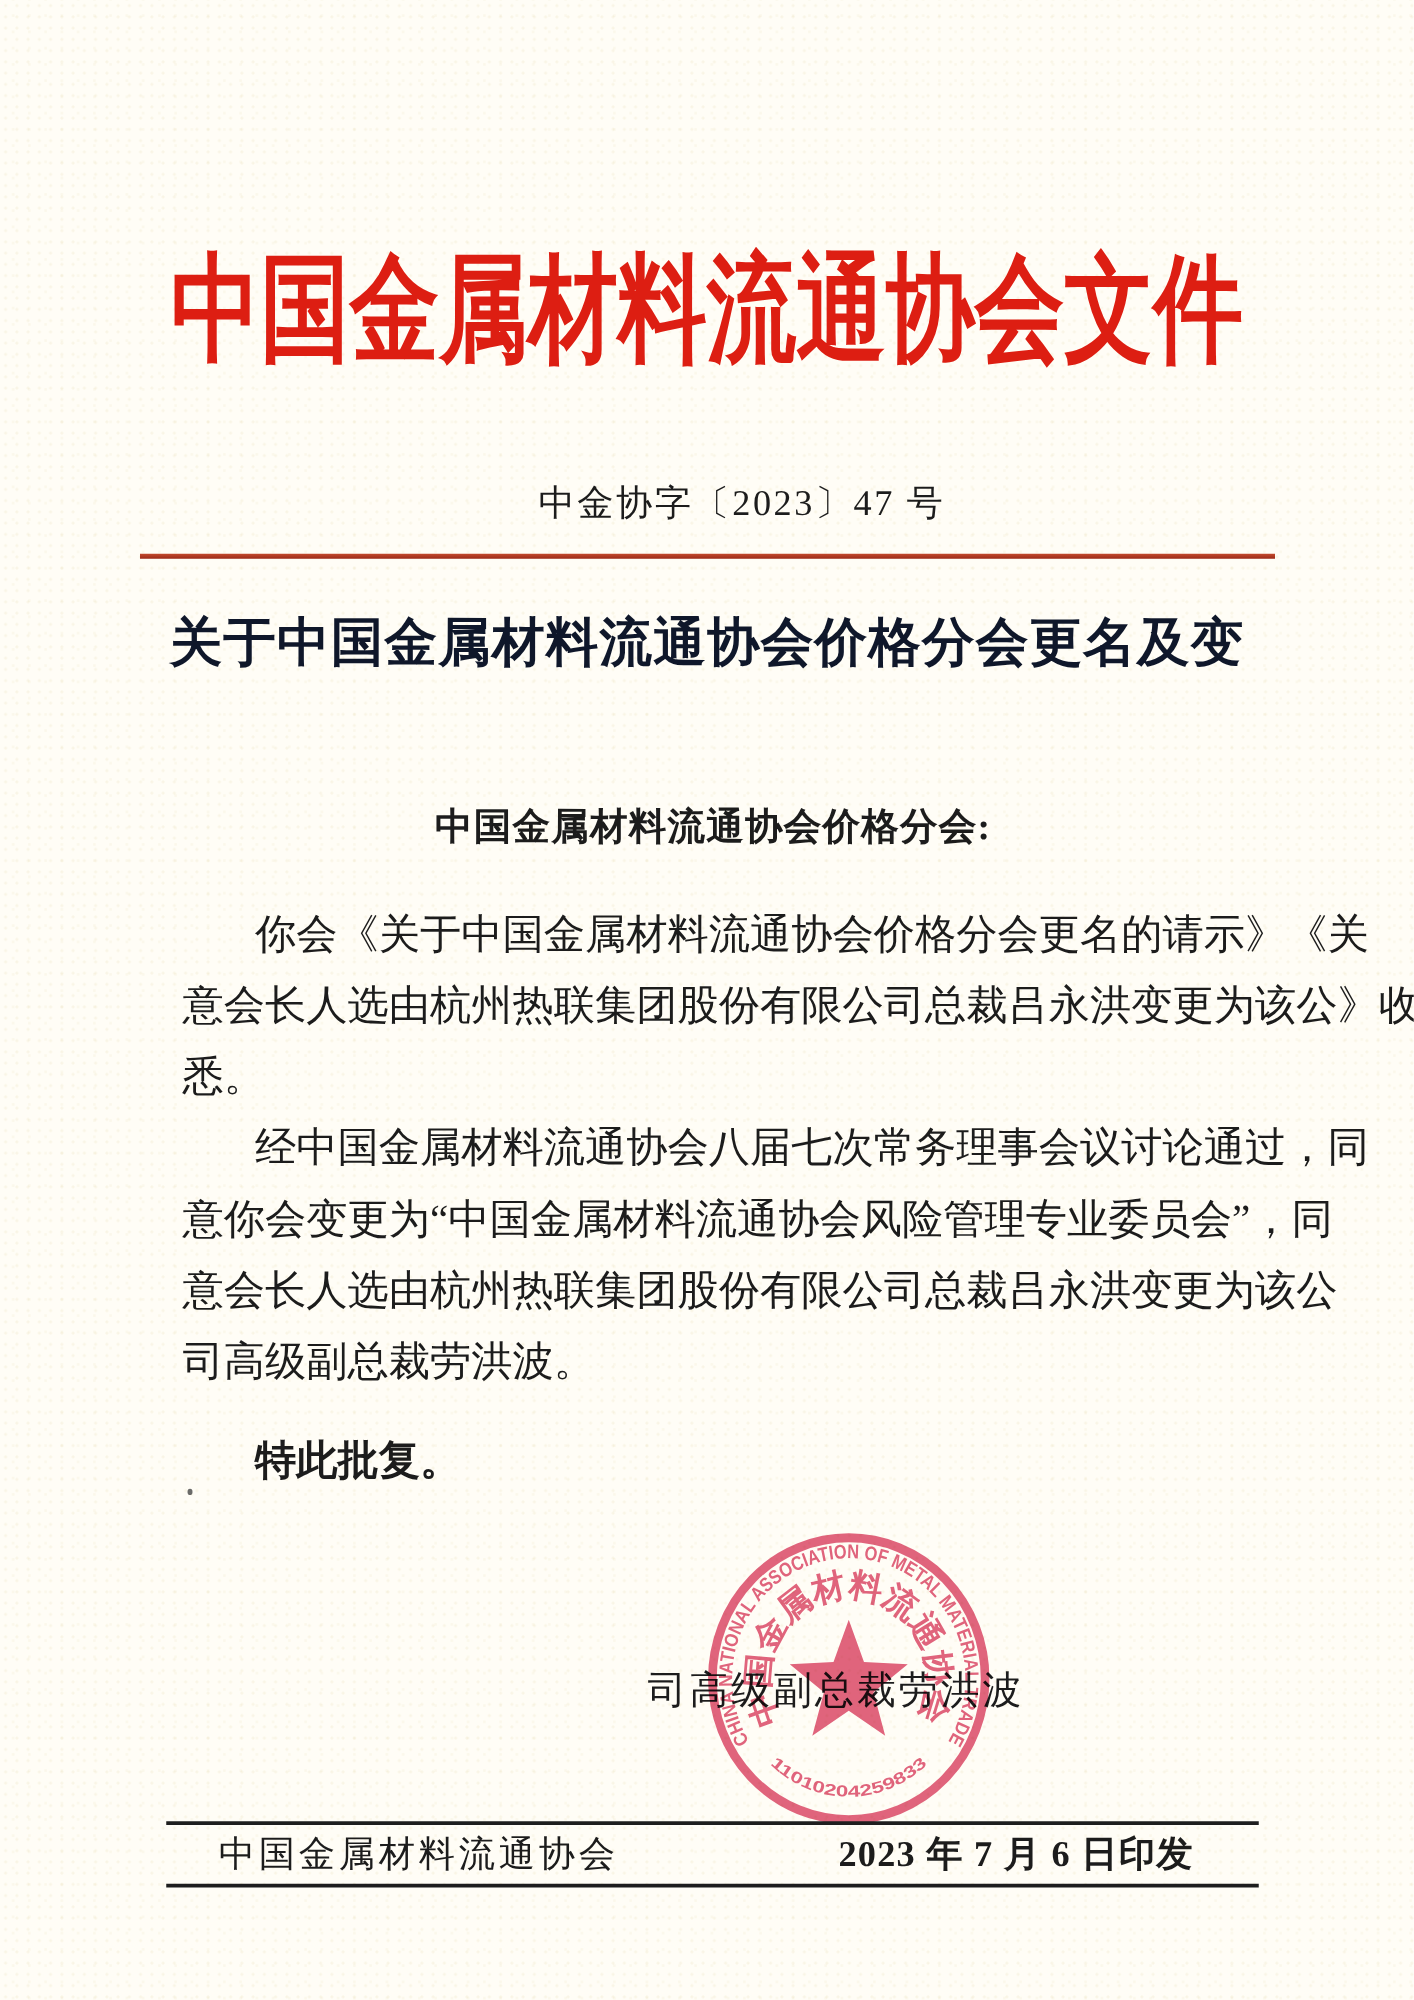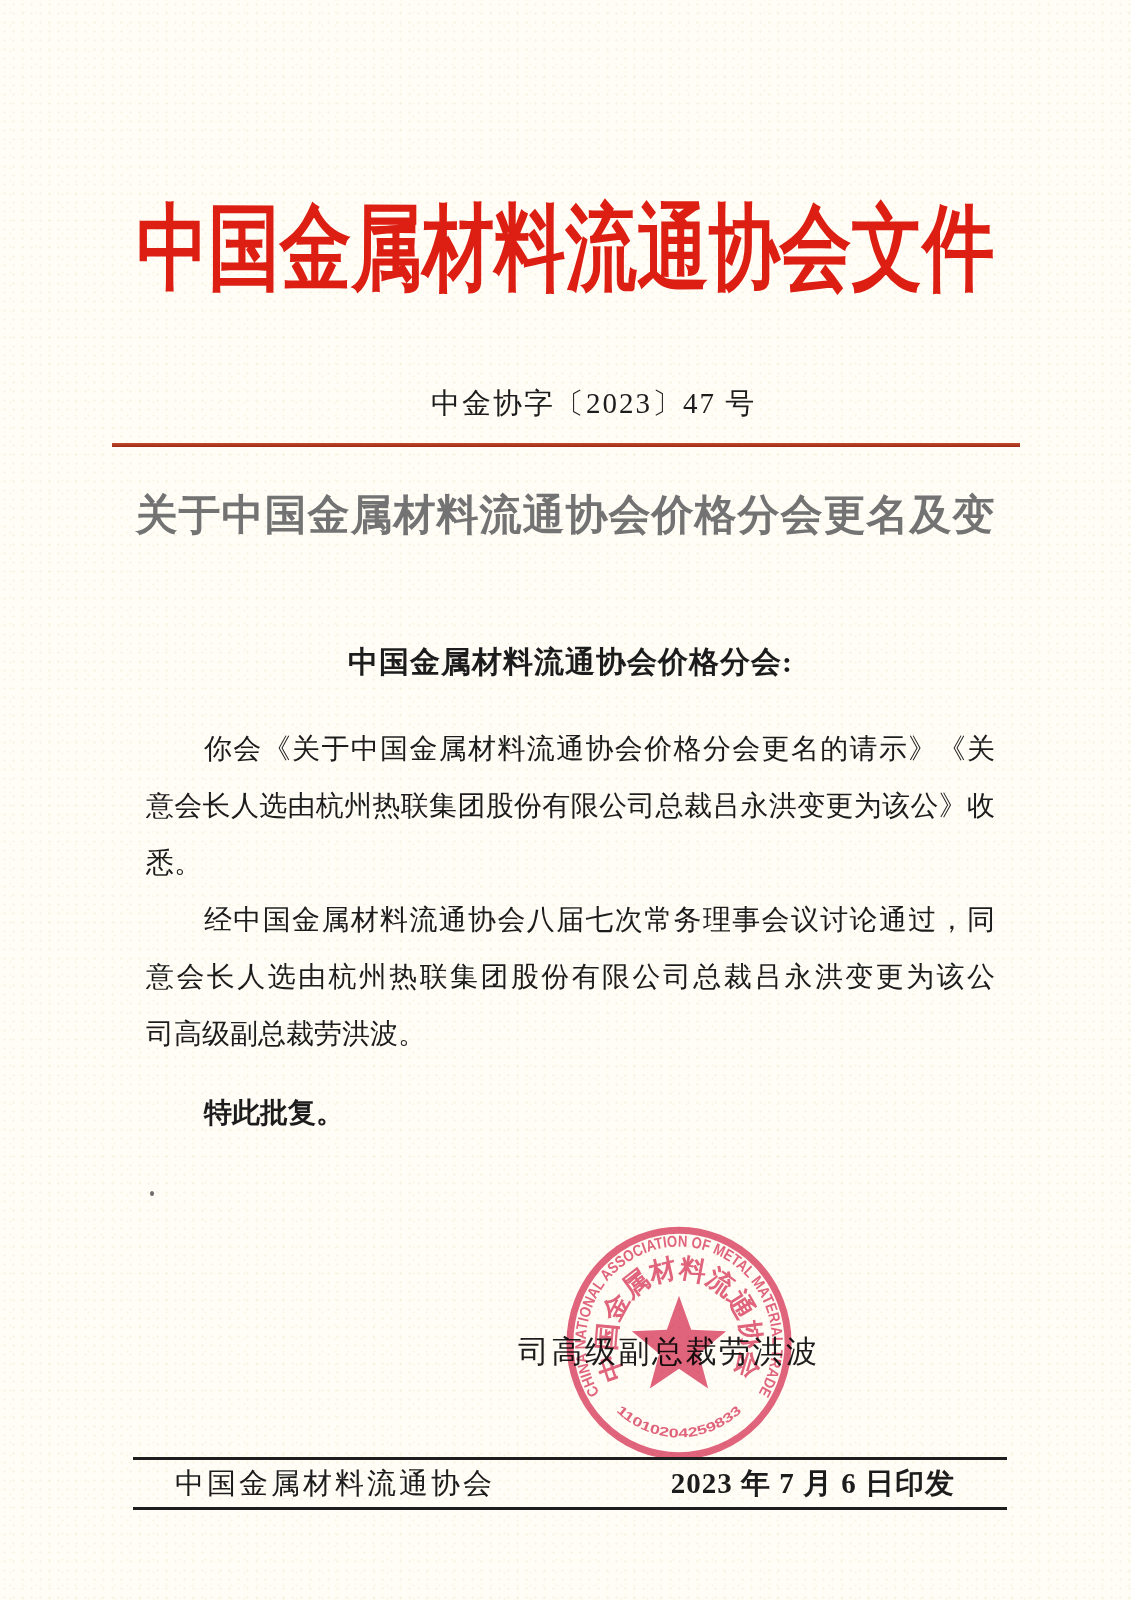--- a/index.html
+++ b/index.html
@@ -25,35 +25,35 @@
     top:386px;left:0;width:100%;text-align:center;
     font-size:29px;line-height:34px;letter-spacing:2px;padding-left:28px;
   }
   .red-rule{
     top:443px;left:112px;width:908px;height:4px;
     background:linear-gradient(#c24a2e,#9c2a18);
   }
   
   .doc-title{
     top:484px;left:0;width:100%;text-align:center;
-    font-size:42px;line-height:62px;font-weight:bold;color:#737373;
+    font-size:42px;line-height:62px;font-weight:bold;color:#0f172a;
     letter-spacing:1px;
   }
   
   .body-block{top:640px;left:146px;width:849px;}
   .addressee{
     font-size:30px;font-weight:bold;height:44px;line-height:44px;
     letter-spacing:1px;
     text-align:center;
   }
   .para{margin:0;padding:0;}
   .p1{margin-top:36px;}
   .closing-para{margin-top:22px;font-weight:bold;}
   .bl{
-    font-size:28px;height:57px;line-height:57px;
+    font-size:33px;height:57px;line-height:57px;
     text-align:justify;text-align-last:justify;white-space:nowrap;
   }
   .bl.last{text-align-last:left;}
   .ind{text-indent:58px;}
   .ink-speck{
     top:1191px;left:150px;width:4px;height:5px;border-radius:50%;
     background:rgba(70,70,70,.8);
   }
   
   .issue-date{
@@ -93,20 +93,21 @@
   <div class="addressee">中国金属材料流通协会价格分会:</div>
 
   <div class="para p1">
     <div class="bl ind">你会《关于中国金属材料流通协会价格分会更名的请示》《关</div>
     <div class="bl">意会长人选由杭州热联集团股份有限公司总裁吕永洪变更为该公》收</div>
     <div class="bl last">悉。</div>
   </div>
 
   <div class="para">
     <div class="bl ind">经中国金属材料流通协会八届七次常务理事会议讨论通过，同</div>
+    <div class="bl">意你会变更为“中国金属材料流通协会风险管理专业委员会”，同</div>
     <div class="bl">意会长人选由杭州热联集团股份有限公司总裁吕永洪变更为该公</div>
     <div class="bl last">司高级副总裁劳洪波。</div>
   </div>
 
   <div class="para closing-para">
     <div class="bl last ind">特此批复。</div>
   </div>
 </div>
 
 <div class="abs ink-speck"></div>

